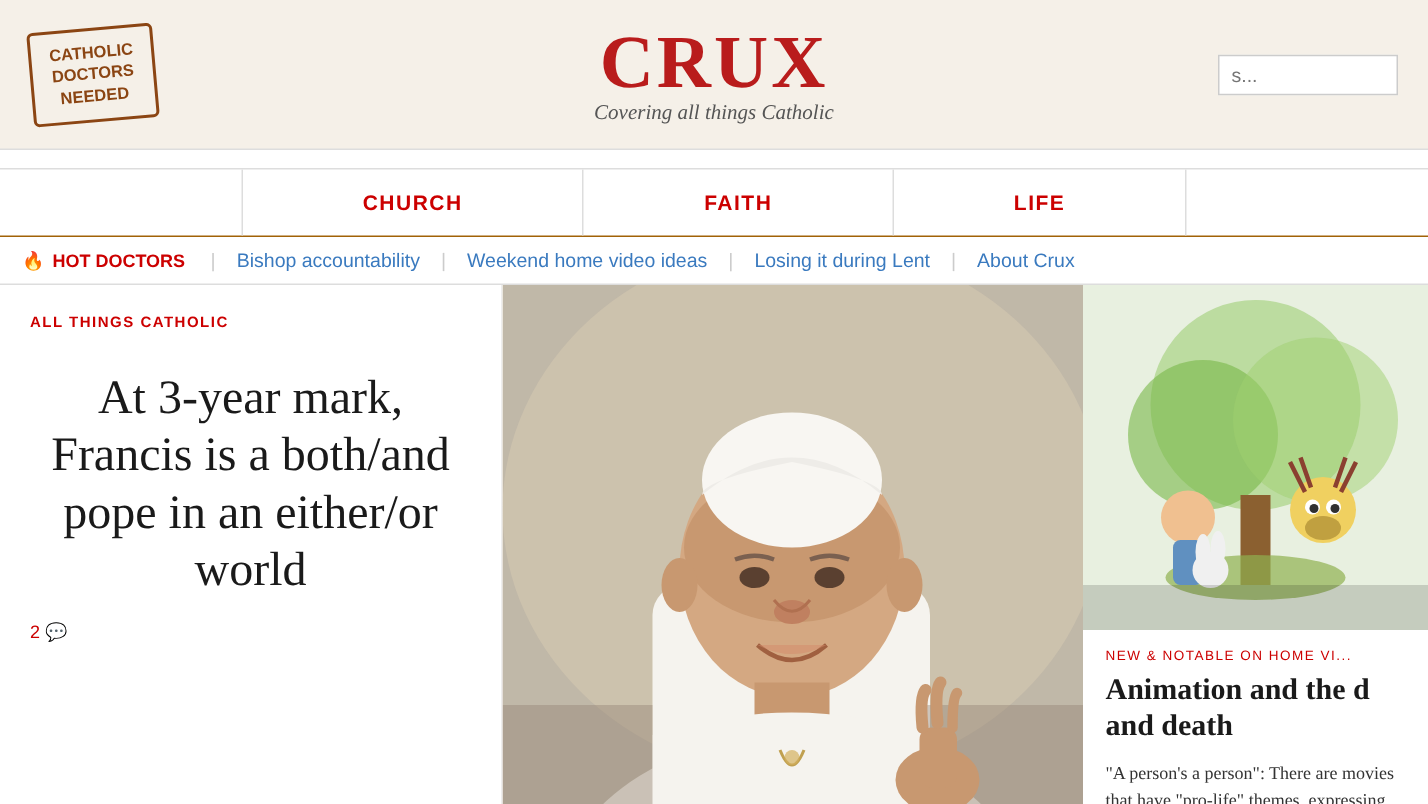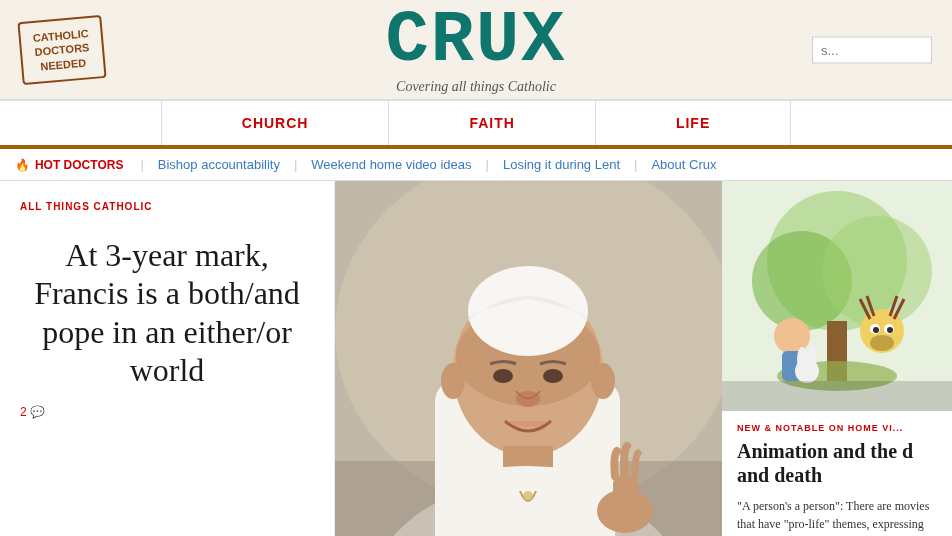--- a/index.html
+++ b/index.html
@@ -32,24 +32,24 @@
       font-weight: bold;
       line-height: 1.3;
       transform: rotate(-5deg);
       display: inline-block;
       border-radius: 4px;
     }
     .header-center {
       text-align: center;
     }
     .crux-logo {
-      font-family: Liberation Mono, monospace;
-      font-size: 72px;
-      font-weight: bold;
-      color: #0f766e;
+      font-family: Liberation Serif, serif;
+      font-size: 50px;
+      font-weight: bold;
+      color: #b91c1c;
       line-height: 1;
       letter-spacing: 2px;
     }
     .crux-tagline {
       font-style: italic;
       font-size: 14px;
       color: #555;
       margin-top: 2px;
     }
     .header-right {
@@ -63,23 +63,24 @@
       padding: 5px 8px;
       font-size: 13px;
       width: 120px;
       background: #fff;
     }
 
     
     .main-nav {
       background: #fff;
       border-top: 1px solid #ddd;
-      border-bottom: 4px solid #a16207;
+      border-bottom: 1px solid #a16207;
       display: flex;
       justify-content: center;
+      margin-top: 12px;
     }
     .main-nav a {
       display: inline-block;
       padding: 14px 80px;
       font-family: Arial, sans-serif;
       font-size: 14px;
       font-weight: bold;
       color: #cc0000;
       text-decoration: none;
       letter-spacing: 1px;
@@ -185,21 +186,21 @@
       background: linear-gradient(135deg, #c8e0c8 0%, #90c890 30%, #60b060 50%, #80c880 70%, #a0d0a0 100%);
       position: relative;
       overflow: hidden;
     }
     .right-article-content {
       padding: 12px 15px;
     }
     .right-section-label {
       font-family: Arial, sans-serif;
       font-size: 9px;
-      font-weight: bold;
+      font-weight: normal;
       color: #cc0000;
       letter-spacing: 1px;
       text-transform: uppercase;
       margin-bottom: 6px;
     }
     .right-headline {
       font-size: 20px;
       font-weight: bold;
       color: #1a1a1a;
       line-height: 1.2;

